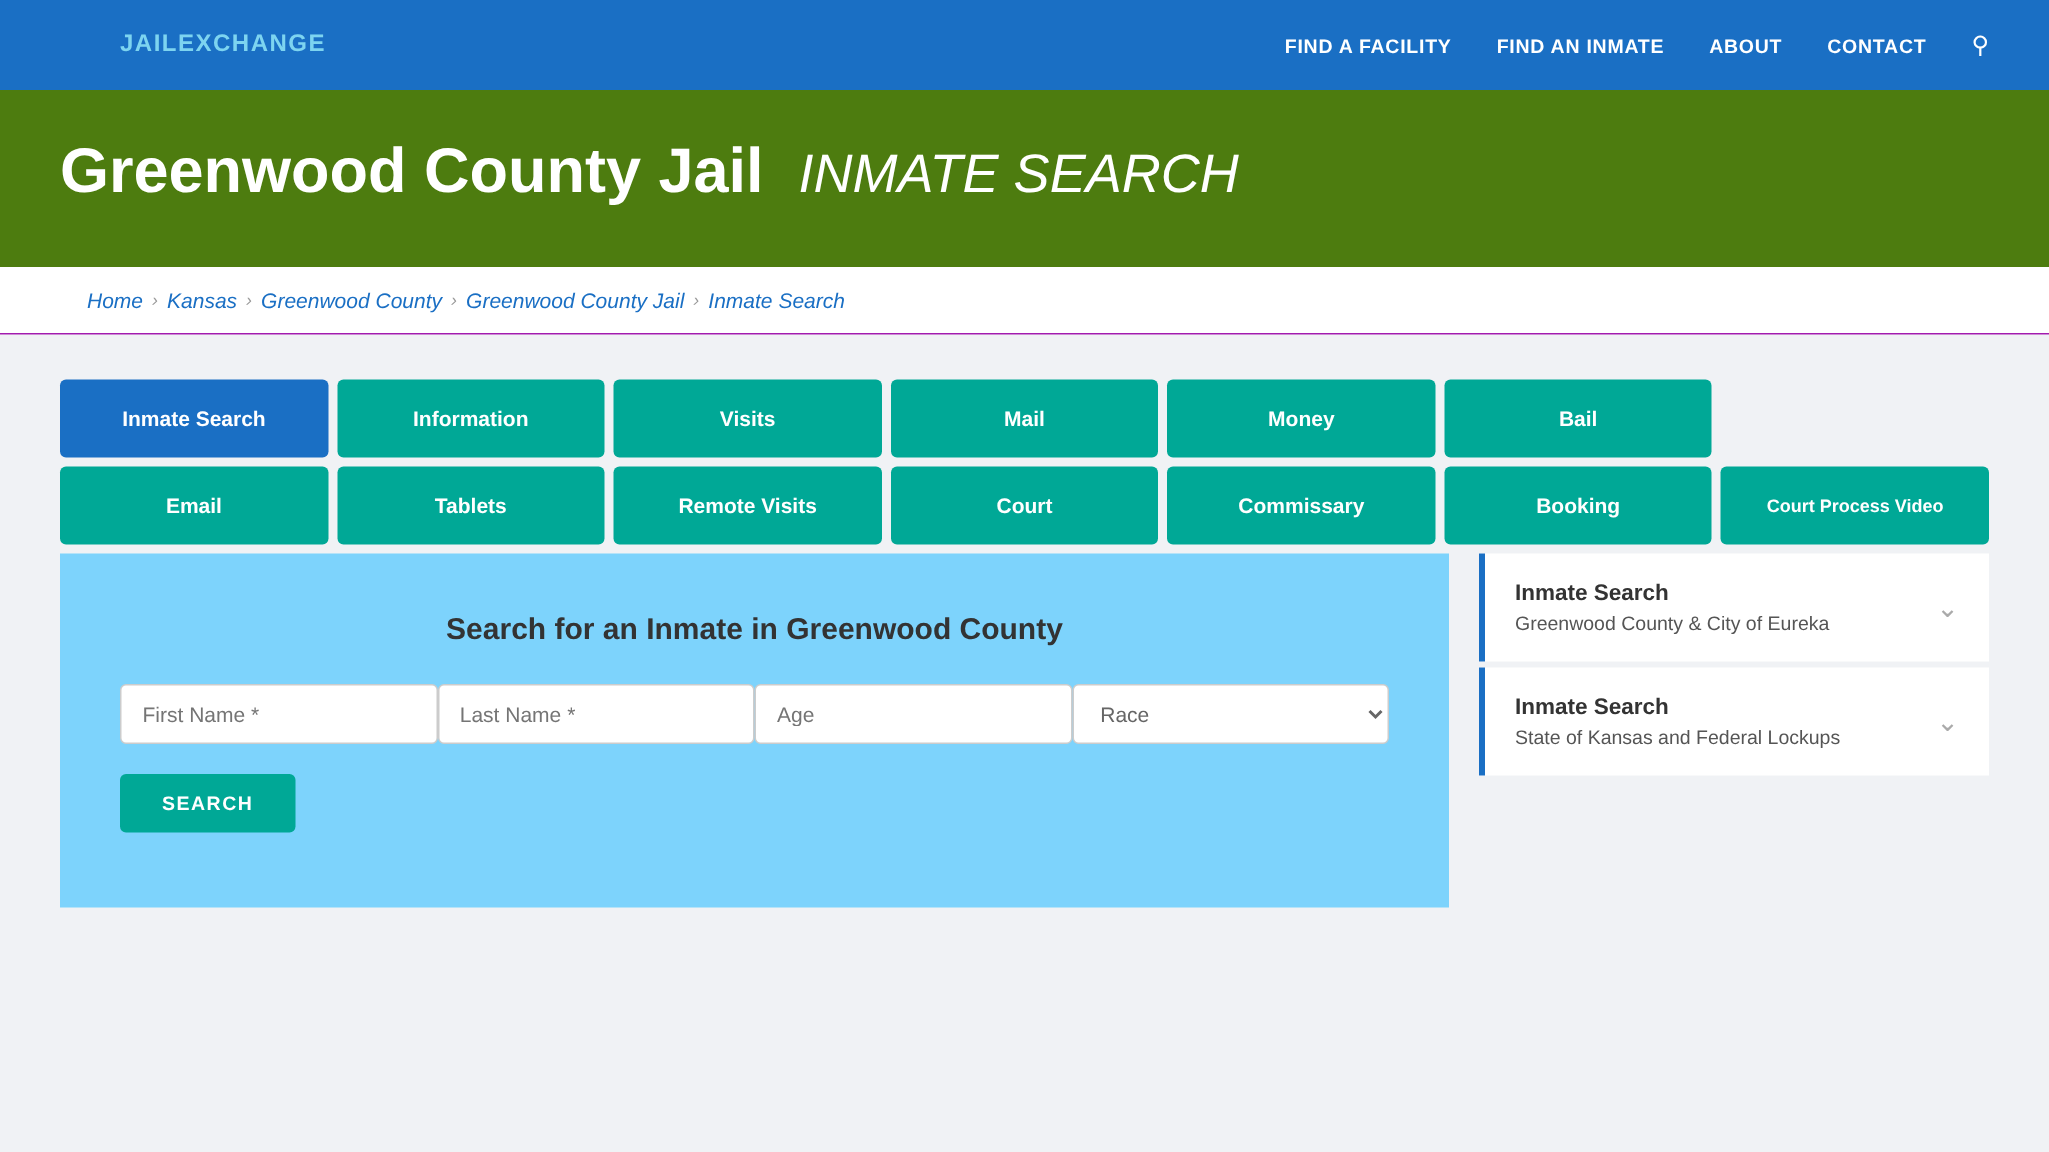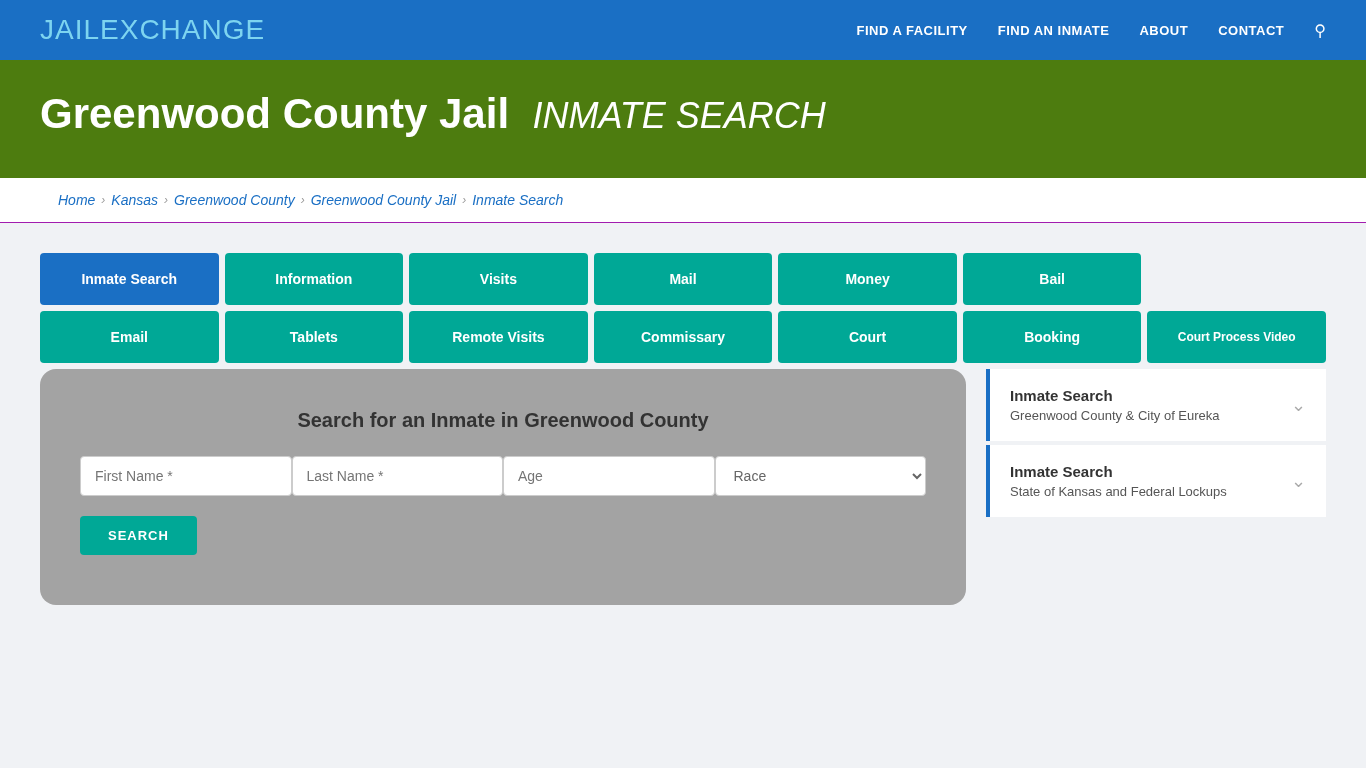--- a/index.html
+++ b/index.html
@@ -8,24 +8,25 @@
     
     .header {
       background: #1a6fc4;
       padding: 0 40px;
       height: 60px;
       display: flex;
       align-items: center;
       justify-content: space-between;
     }
     .logo {
-      font-size: 28px;
-      font-weight: 400;
+      font-size: 16px;
+      font-weight: 700;
       color: white;
       letter-spacing: 1px;
+      margin-left: 40px;
     }
     .logo span {
       color: #7dd4f0;
     }
     .nav {
       display: flex;
       align-items: center;
       gap: 30px;
     }
     .nav a {
@@ -129,22 +130,22 @@
 
     
     .content-area {
       display: flex;
       gap: 20px;
       align-items: flex-start;
     }
 
     
     .search-box {
-      background: #a3a3a3;
-      border-radius: 16px;
+      background: #7dd3fc;
+      border-radius: 0;
       padding: 40px 40px 50px;
       flex: 1;
       min-width: 0;
     }
     .search-box h2 {
       text-align: center;
       font-size: 20px;
       font-weight: 700;
       margin-bottom: 24px;
     }
@@ -252,22 +253,22 @@
     <button class="tab-btn">Visits</button>
     <button class="tab-btn">Mail</button>
     <button class="tab-btn">Money</button>
     <button class="tab-btn">Bail</button>
   </div>
 
   <div class="tabs-grid-row2">
     <button class="tab-btn">Email</button>
     <button class="tab-btn">Tablets</button>
     <button class="tab-btn">Remote Visits</button>
+    <button class="tab-btn">Court</button>
     <button class="tab-btn">Commissary</button>
-    <button class="tab-btn">Court</button>
     <button class="tab-btn">Booking</button>
     <button class="tab-btn" style="font-size:12px;">Court Process Video</button>
   </div>
 
 
   <div class="content-area">
 
     <div class="search-box">
       <h2>Search for an Inmate in Greenwood County</h2>
       <div class="search-fields">

